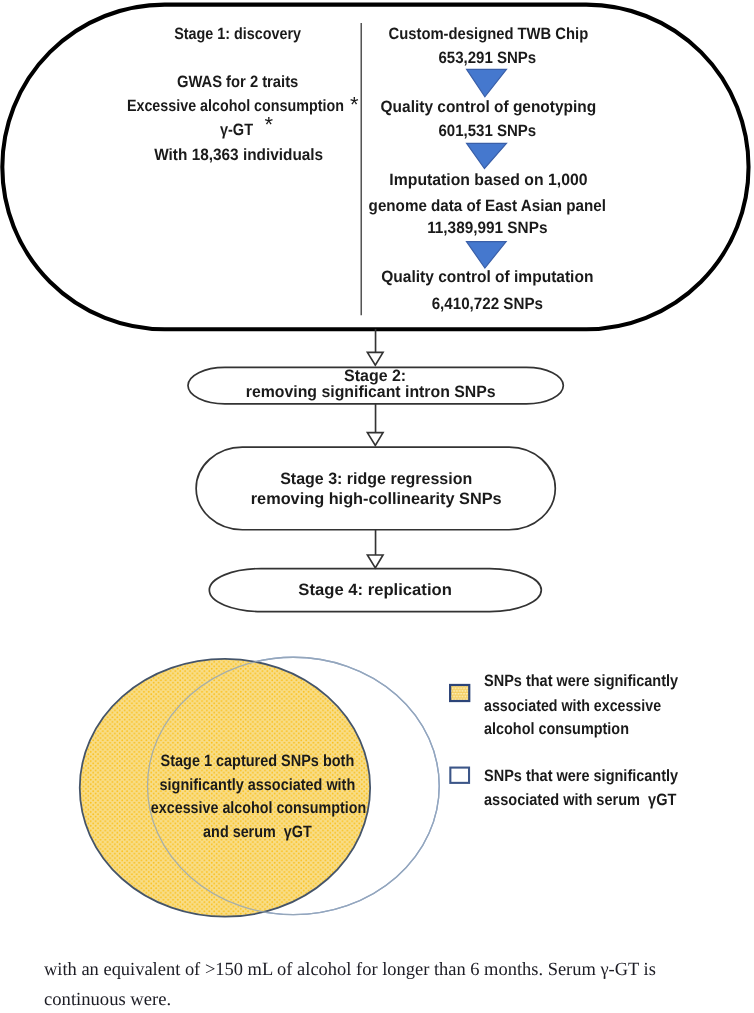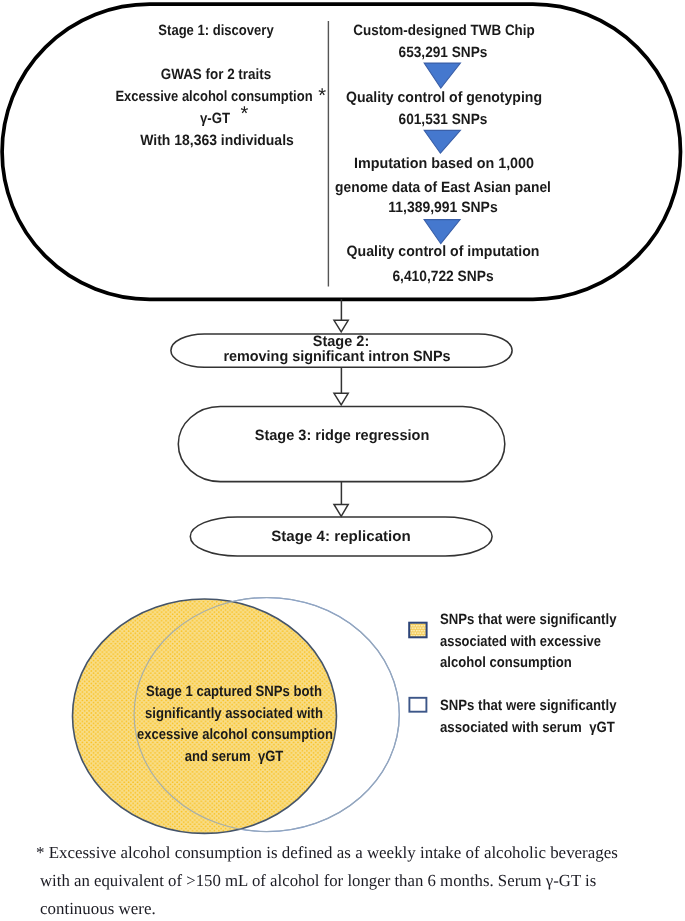--- a/index.html
+++ b/index.html
@@ -111,32 +111,32 @@
   <div class="t c" style="left:442.5px;top:180.5px;--sx:0.927">genome data of East Asian panel</div>
   <div class="t c" style="left:442.8px;top:201.4px;--sx:0.937">11,389,991 SNPs</div>
 
   <div class="t c" style="left:442.7px;top:245.4px;--sx:0.948">Quality control of imputation</div>
   <div class="t c" style="left:442.5px;top:270.1px;--sx:0.926">6,410,722 SNPs</div>
 
   <div class="t c ar" style="left:341.4px;top:334.5px;--sx:0.975">Stage 2:</div>
   <div class="t c ar" style="left:337.4px;top:349.6px;--sx:0.967">removing significant intron SNPs</div>
 
   <div class="t c ar" style="left:341.5px;top:429.0px;--sx:0.977">Stage 3: ridge regression</div>
+  <div class="t c ar" style="left:342.1px;top:447.3px;--sx:0.995">removing high-collinearity SNPs</div>
 
   <div class="t c ar" style="left:340.8px;top:529.6px;--sx:1.016">Stage 4: replication</div>
 
   <div class="t c" style="left:233.6px;top:685.3px;--sx:0.883">Stage 1 captured SNPs both</div>
   <div class="t c" style="left:233.9px;top:706.7px;--sx:0.881">significantly associated with</div>
   <div class="t c" style="left:235.1px;top:728.0px;--sx:0.873">excessive alcohol consumption</div>
   <div class="t c" style="left:233.9px;top:750.2px;--sx:0.877">and serum  γGT</div>
 
   <div class="t l" style="left:440.1px;top:612.5px;--sx:0.885">SNPs that were significantly</div>
   <div class="t l" style="left:440.1px;top:634.5px;--sx:0.868">associated with excessive</div>
   <div class="t l" style="left:440.1px;top:656.1px;--sx:0.880">alcohol consumption</div>
 
   <div class="t l" style="left:440.1px;top:699.0px;--sx:0.885">SNPs that were significantly</div>
   <div class="t l" style="left:440.1px;top:721.2px;--sx:0.888">associated with serum  γGT</div>
 
-  <div class="ser" style="left:35.8px;top:844.6px;--sx:1.002">* Excessive alcohol consumption is defined as a weekly intake of alcoholic beverages</div>
   <div class="ser" style="left:40.3px;top:872.6px;--sx:0.993">with an equivalent of &gt;150 mL of alcohol for longer than 6 months. Serum γ-GT is</div>
   <div class="ser" style="left:39.8px;top:900.8px;--sx:1.002">continuous were.</div>
 
 </div>
 
 </body></html>

